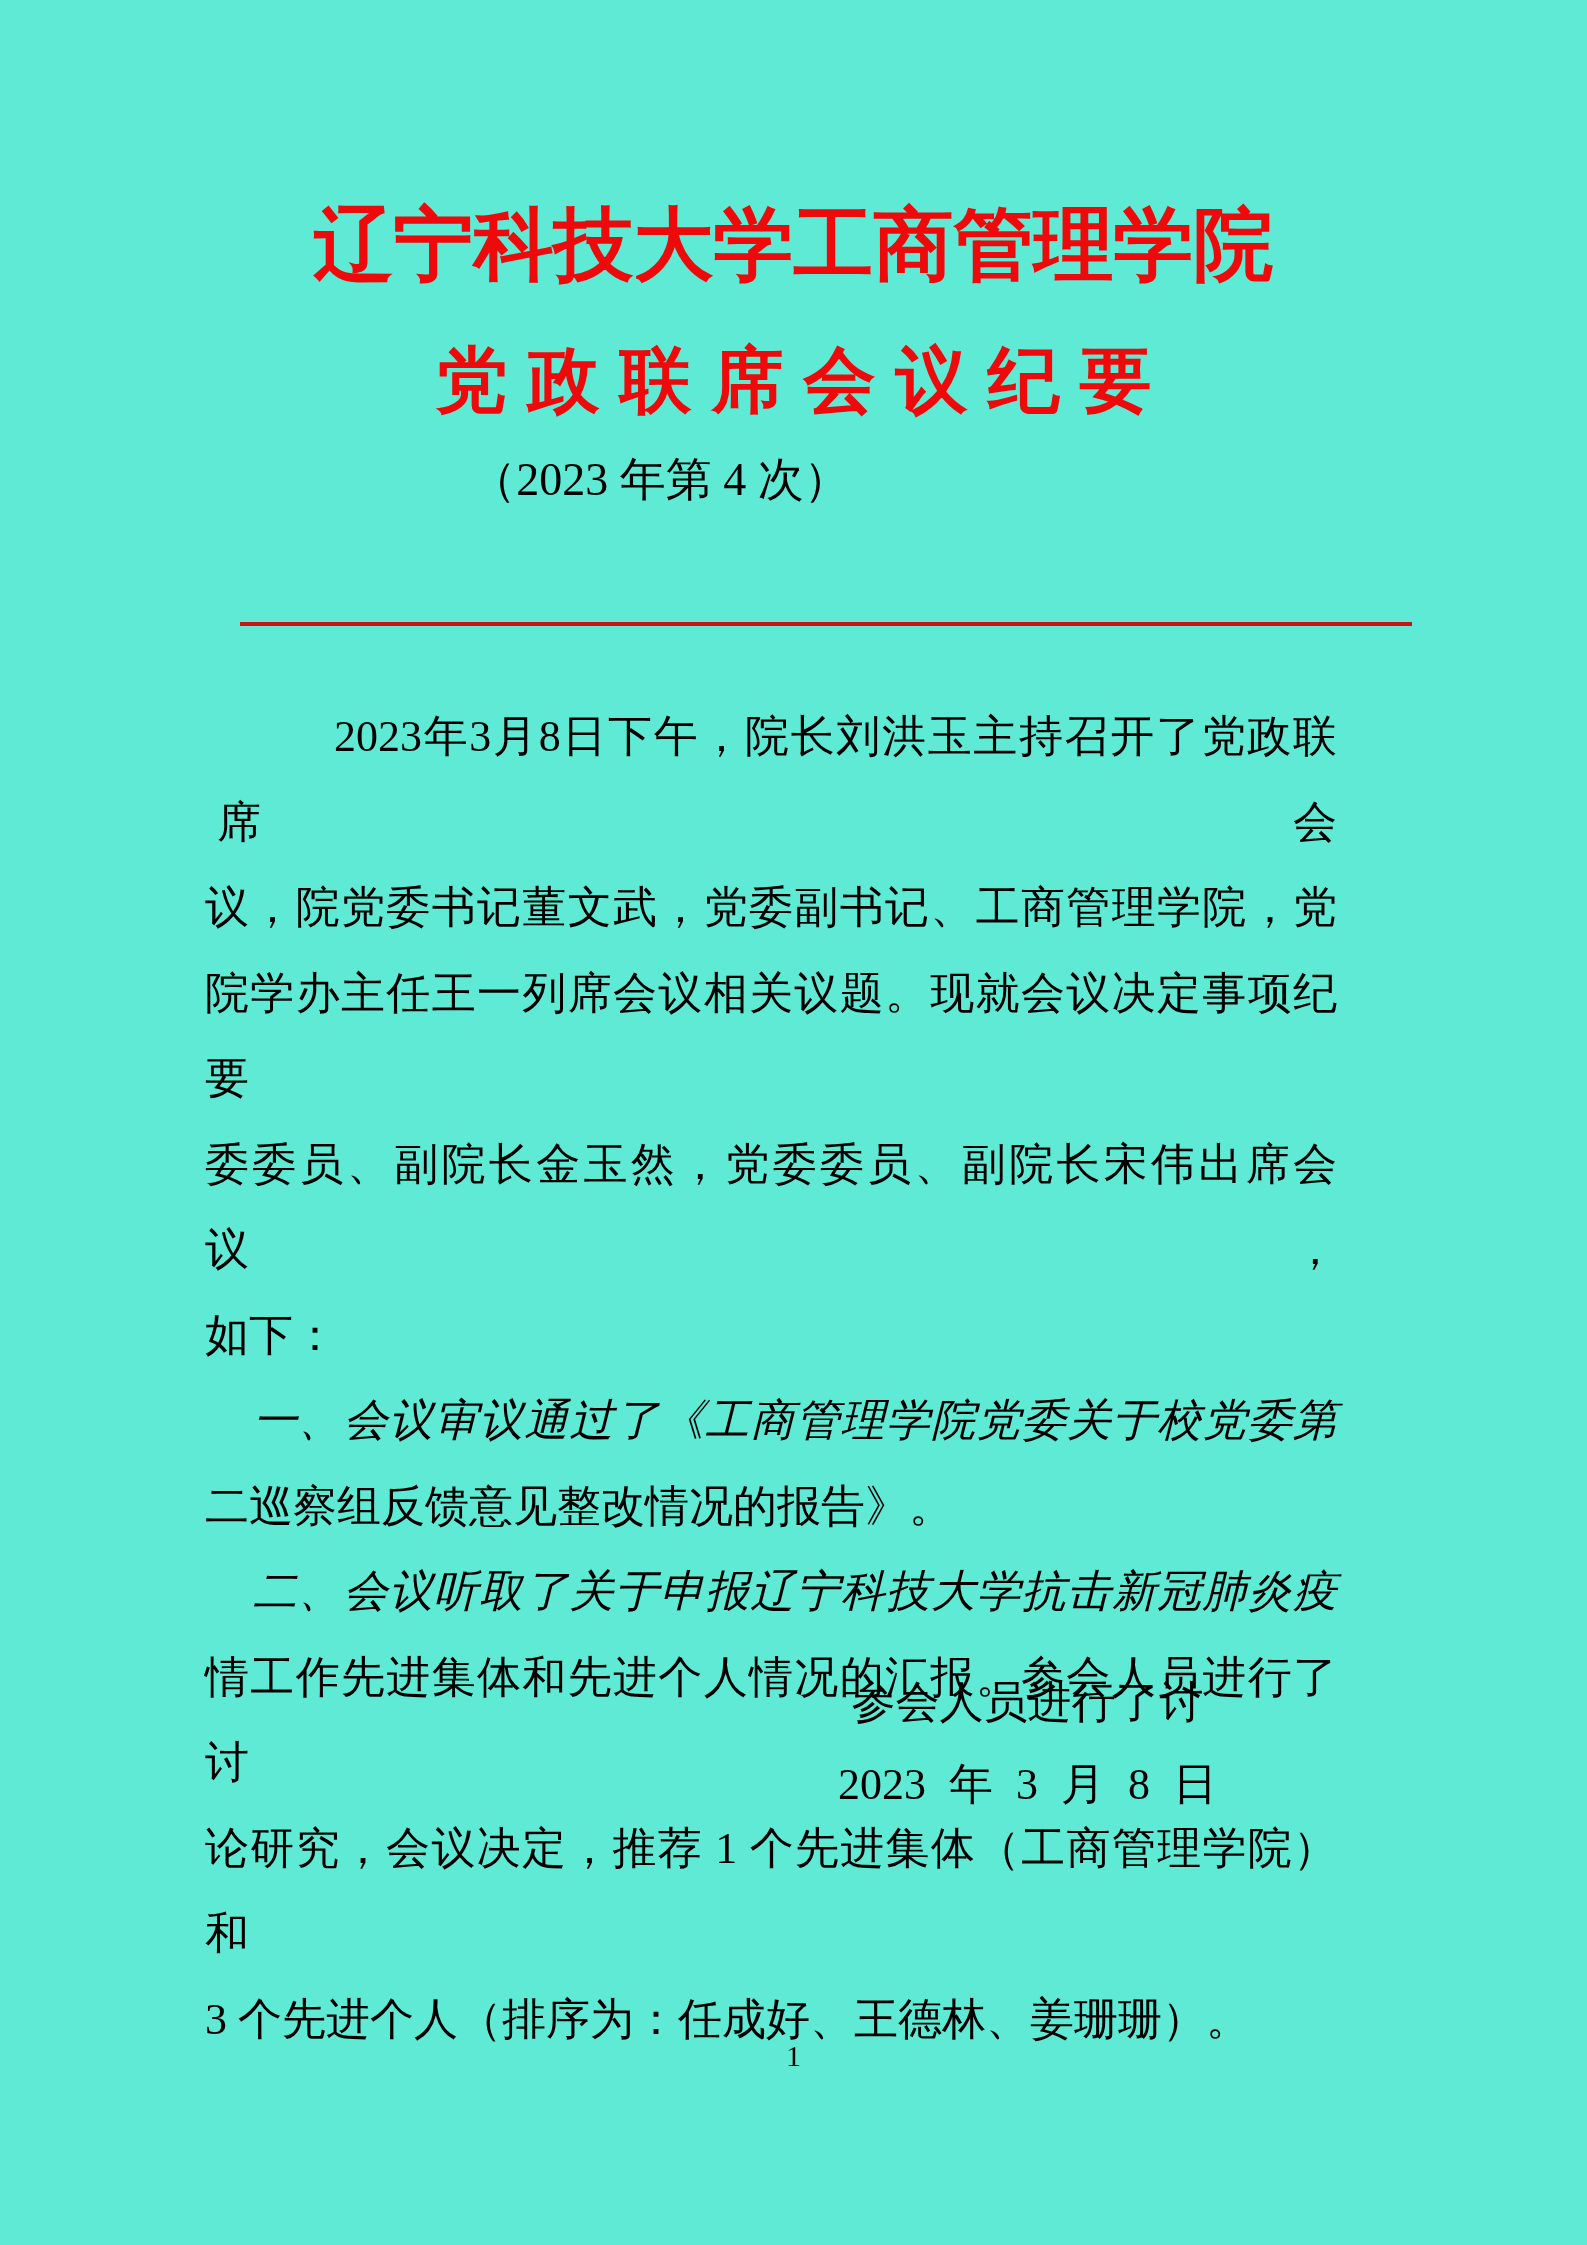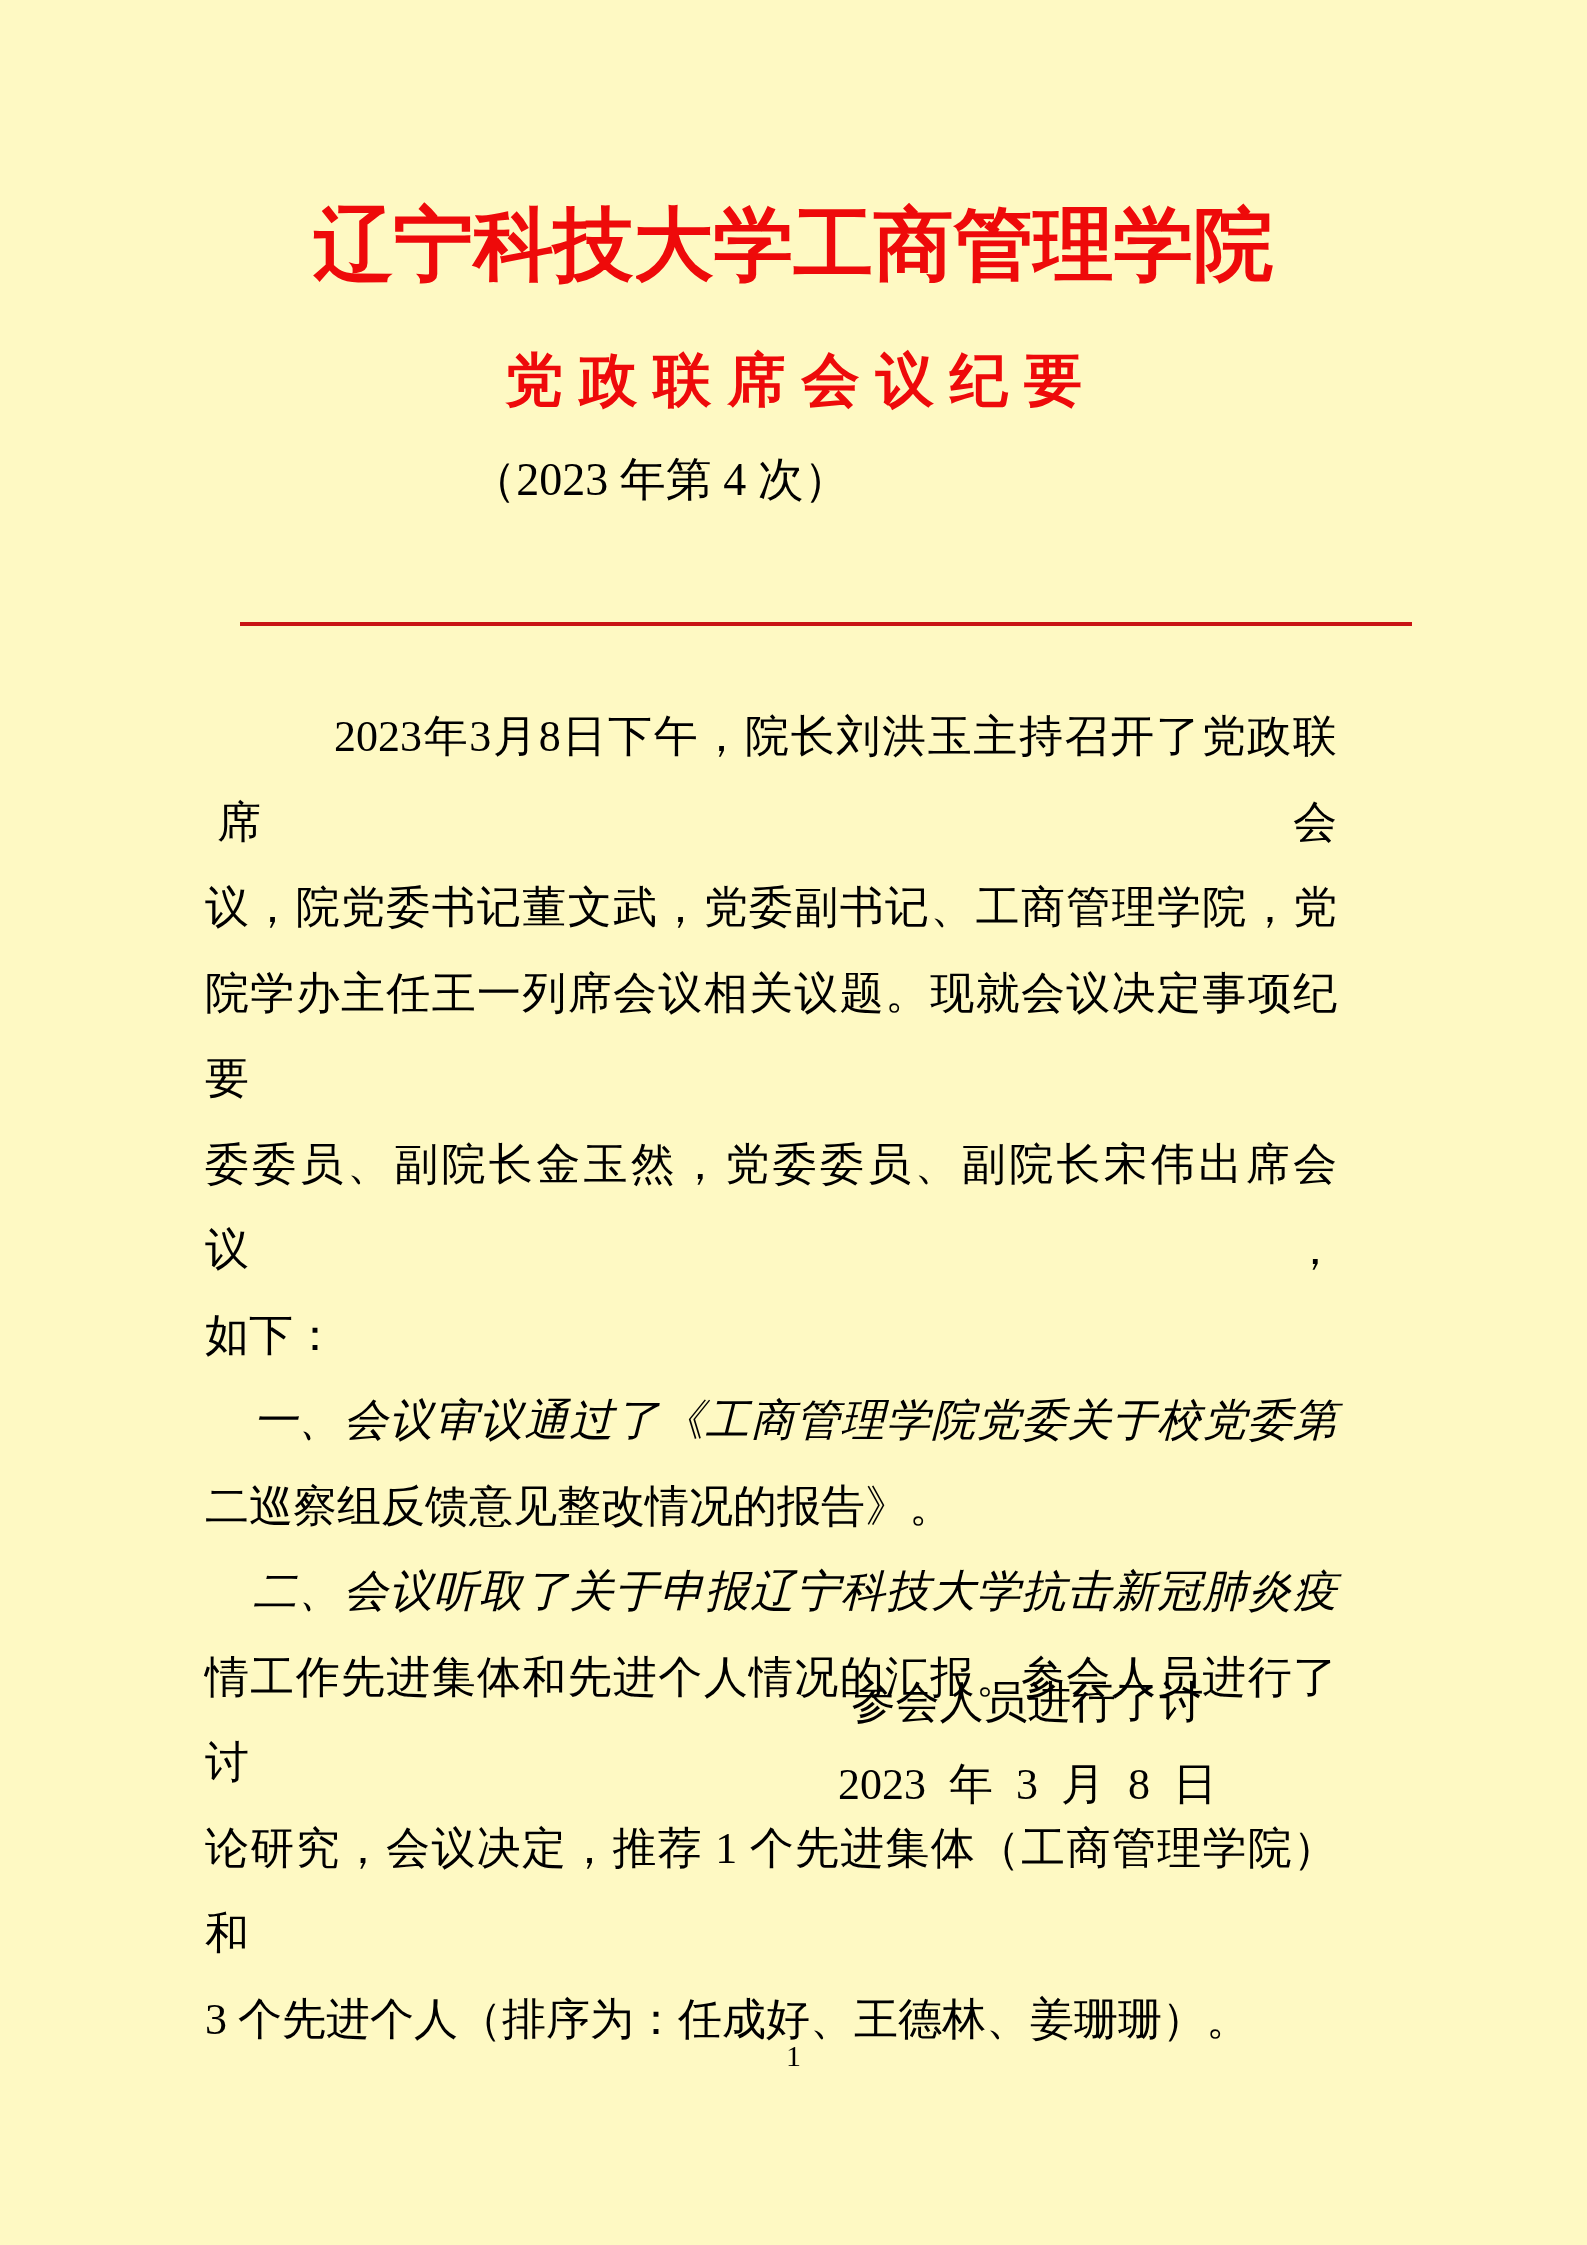--- a/index.html
+++ b/index.html
@@ -1,21 +1,21 @@
 <!DOCTYPE html>
 <html><head>
 <meta charset="utf-8">
 <style>
   html, body { margin: 0; padding: 0; background: #ffffff; }
   .page {
     position: relative;
     width: 1587px;
     height: 2245px;
     margin: 0 auto;
-    background: #fef9c3;
+    background: #5eead4;
     overflow: hidden;
     font-family: "Liberation Serif", serif;
     color: #000000;
   }
   
   .title1 {
     position: absolute;
     top: 192px; left: 0; width: 100%;
     text-align: center;
     font-family: "Liberation Sans", sans-serif;
@@ -25,21 +25,21 @@
     color: #ee0a0a;
     letter-spacing: 0px;
     white-space: nowrap;
   }
   .title2 {
     position: absolute;
     top: 320px; left: 0; width: 100%;
     text-align: center;
     font-family: "Liberation Sans", sans-serif;
     font-weight: bold;
-    font-size: 58px;
+    font-size: 72px;
     line-height: 120px;
     color: #ee0a0a;
     white-space: nowrap;
   }
   .subtitle {
     position: absolute;
     top: 450px; left: 0; width: 1320px;
     text-align: center;
     font-size: 46px;
     line-height: 60px;

